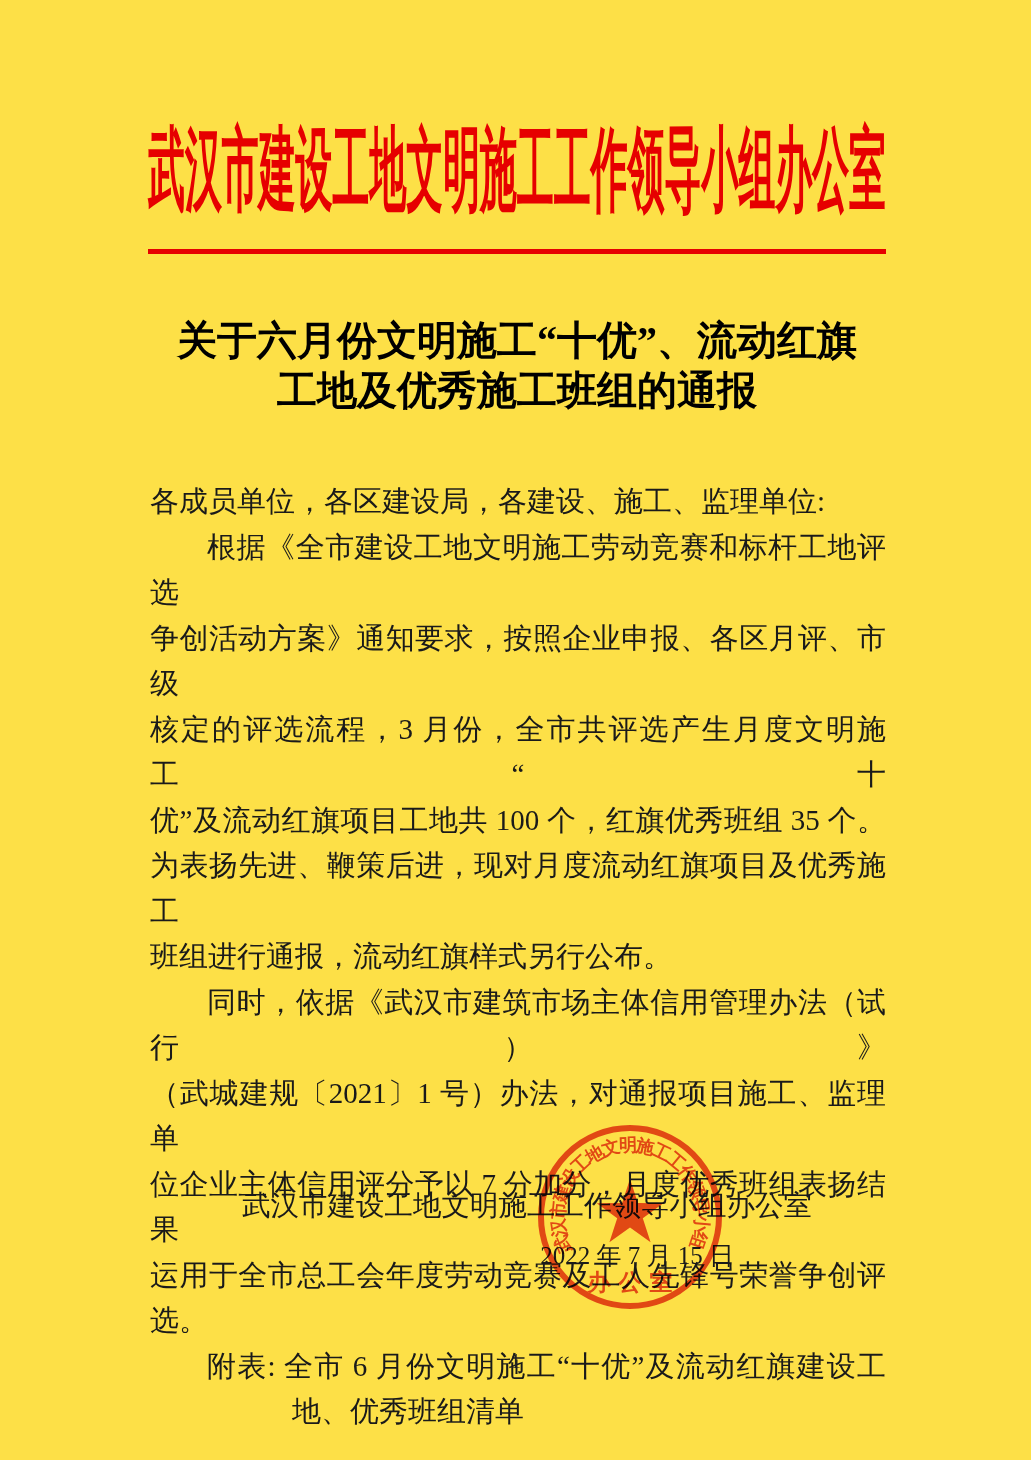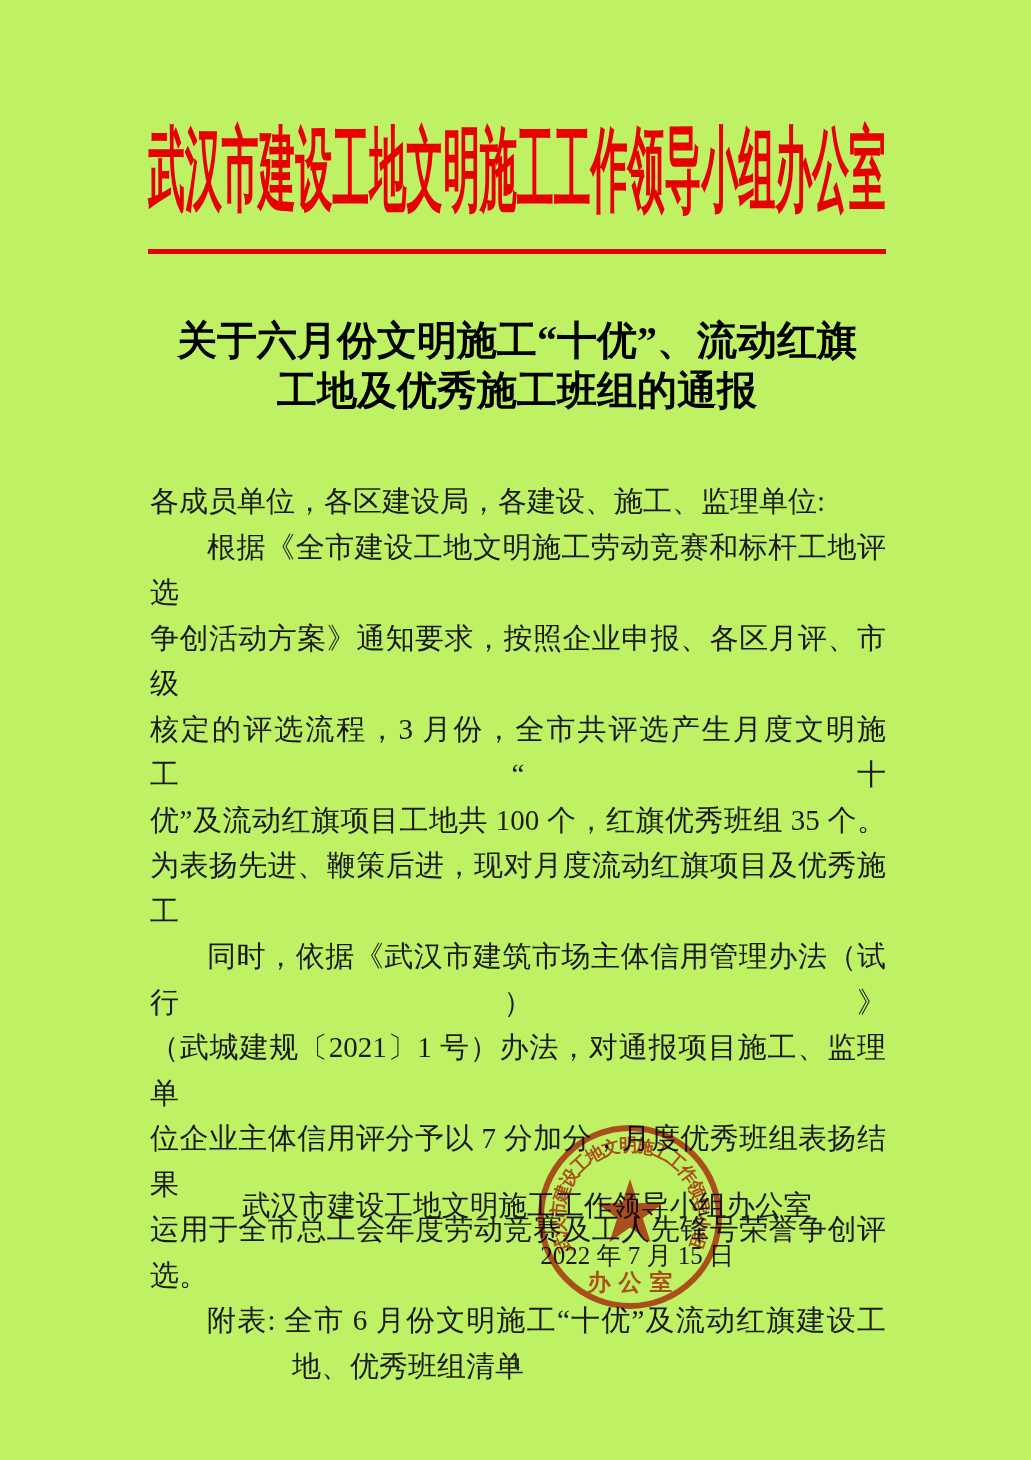--- a/index.html
+++ b/index.html
@@ -1,18 +1,18 @@
 <!DOCTYPE html>
 <html><head>
 <meta charset="utf-8">
 <style>
   html,body { margin:0; padding:0; background:#ffffff; }
   .page {
     position:relative; width:1031px; height:1460px; margin:0 auto;
-    background:#bef264; overflow:hidden;
+    background:#fde047; overflow:hidden;
     font-family:"Liberation Serif","DejaVu Serif",serif;
     color:#1a1a1a;
   }
   
   .org-wrap { position:absolute; left:148px; top:118px; width:738px; height:104px; overflow:visible; }
   .org-name {
     display:inline-block; white-space:nowrap; font-weight:bold;
     font-size:92px; line-height:104px; color:#e60000;
     transform-origin:0 50%;
   }
@@ -55,20 +55,21 @@
 
   <h1 class="doc-title"><span>关于六月份文明施工“十优”、流动红旗</span><br><span>工地及优秀施工班组的通报</span></h1>
 
   <div class="body-block">
     <div class="bl">各成员单位，各区建设局，各建设、施工、监理单位:</div>
     <div class="bl in2 jst">根据《全市建设工地文明施工劳动竞赛和标杆工地评选</div>
     <div class="bl jst">争创活动方案》通知要求，按照企业申报、各区月评、市级</div>
     <div class="bl jst">核定的评选流程，3 月份，全市共评选产生月度文明施工“十</div>
     <div class="bl jst">优”及流动红旗项目工地共 100 个，红旗优秀班组 35 个。</div>
     <div class="bl jst">为表扬先进、鞭策后进，现对月度流动红旗项目及优秀施工</div>
+    <div class="bl">班组进行通报，流动红旗样式另行公布。</div>
     <div class="bl in2 jst">同时，依据《武汉市建筑市场主体信用管理办法（试行）》</div>
     <div class="bl jst">（武城建规〔2021〕1 号）办法，对通报项目施工、监理单</div>
     <div class="bl jst">位企业主体信用评分予以 7 分加分，月度优秀班组表扬结果</div>
     <div class="bl jst">运用于全市总工会年度劳动竞赛及工人先锋号荣誉争创评</div>
     <div class="bl">选。</div>
     <div class="bl in2 jst">附表: 全市 6 月份文明施工“十优”及流动红旗建设工</div>
     <div class="bl in49">地、优秀班组清单</div>
   </div>
 
   <div class="sig-org">武汉市建设工地文明施工工作领导小组办公室</div>

